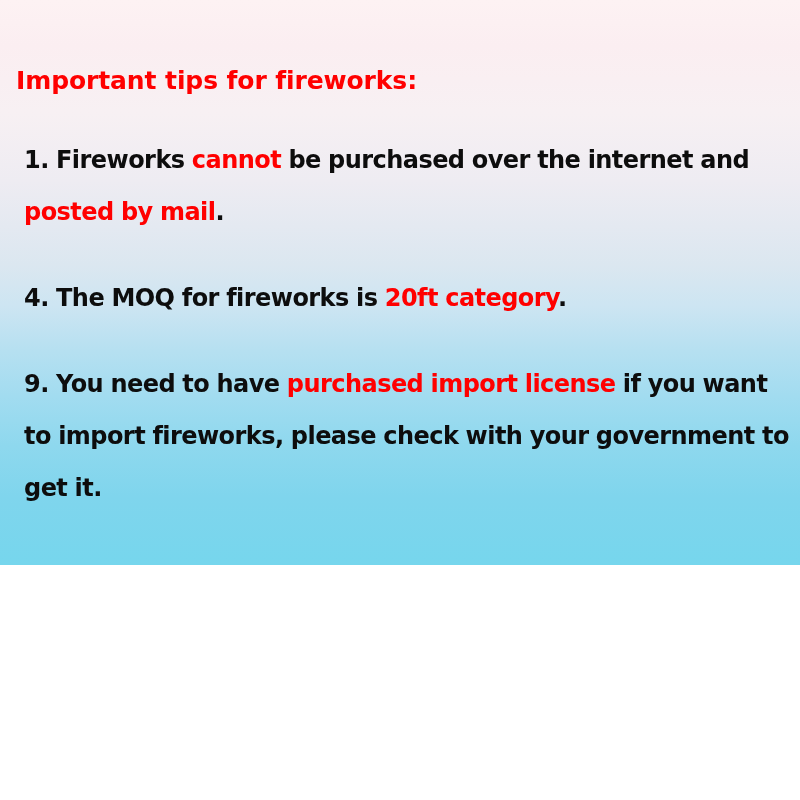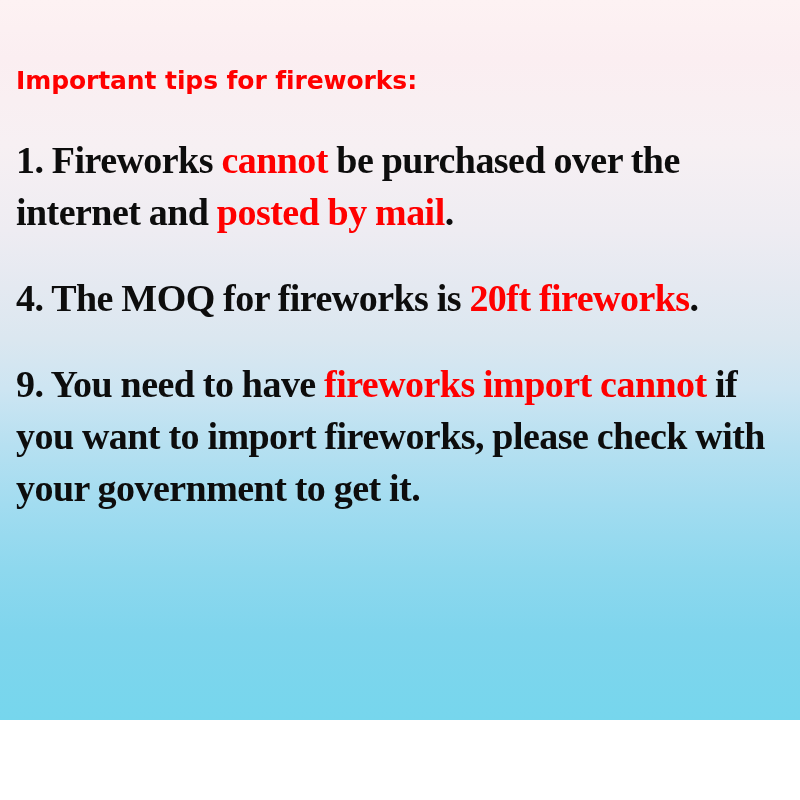--- a/index.html
+++ b/index.html
@@ -8,21 +8,21 @@
   }
   body {
     width: 800px;
     height: 800px;
     overflow: hidden;
     font-family: "DejaVu Sans", "Liberation Sans", sans-serif;
   }
   .poster {
     position: relative;
     width: 800px;
-    height: 720px;
+    height: 565px;
     box-sizing: border-box;
     background: linear-gradient(to bottom,
         #fdf2f3 0%,
         #fbeef1 8%,
         #f7f0f3 20%,
         #eeecf2 32%,
         #e4e9f1 40%,
         #dbe7f0 47%,
         #cde5f2 54%,
         #b6e0f1 62%,
@@ -43,26 +43,25 @@
     font-weight: bold;
     font-size: 25px;
     line-height: 34px;
     letter-spacing: -0.1px;
     margin: 0 0 36px 0;
     white-space: nowrap;
   }
   .tip {
     color: #0d0d0d;
     font-weight: bold;
-    font-size: 38px;
+    font-size: 24px;
     line-height: 52px;
     letter-spacing: -0.55px;
-    margin: 0 0 34px 0;
+    margin: 0 0 34px 8px;
     word-spacing: -0.5px;
-    font-family: Liberation Serif, serif;
   }
   .tip:last-child {
     margin-bottom: 0;
   }
   .hl {
     color: #ff0000;
   }
 </style>
 </head>
 <body>
@@ -70,22 +69,22 @@
 <div class="poster">
   <div class="content">
 
     <h1 class="title">Important tips for fireworks:</h1>
 
     <p class="tip">
       <span>1. Fireworks </span><span class="hl">cannot</span><span> be purchased over the internet and </span><span class="hl">posted by mail</span><span>.</span>
     </p>
 
     <p class="tip">
-      <span>4. The MOQ for fireworks is </span><span class="hl">20ft fireworks</span><span>.</span>
+      <span>4. The MOQ for fireworks is </span><span class="hl">20ft category</span><span>.</span>
     </p>
 
     <p class="tip">
-      <span>9. You need to have </span><span class="hl">fireworks import cannot</span><span> if you want to import fireworks, please check with your government to get it.</span>
+      <span>9. You need to have </span><span class="hl">purchased import license</span><span> if you want to import fireworks, please check with your government to get it.</span>
     </p>
 
 
   </div>
 </div>
 
 </body></html>

